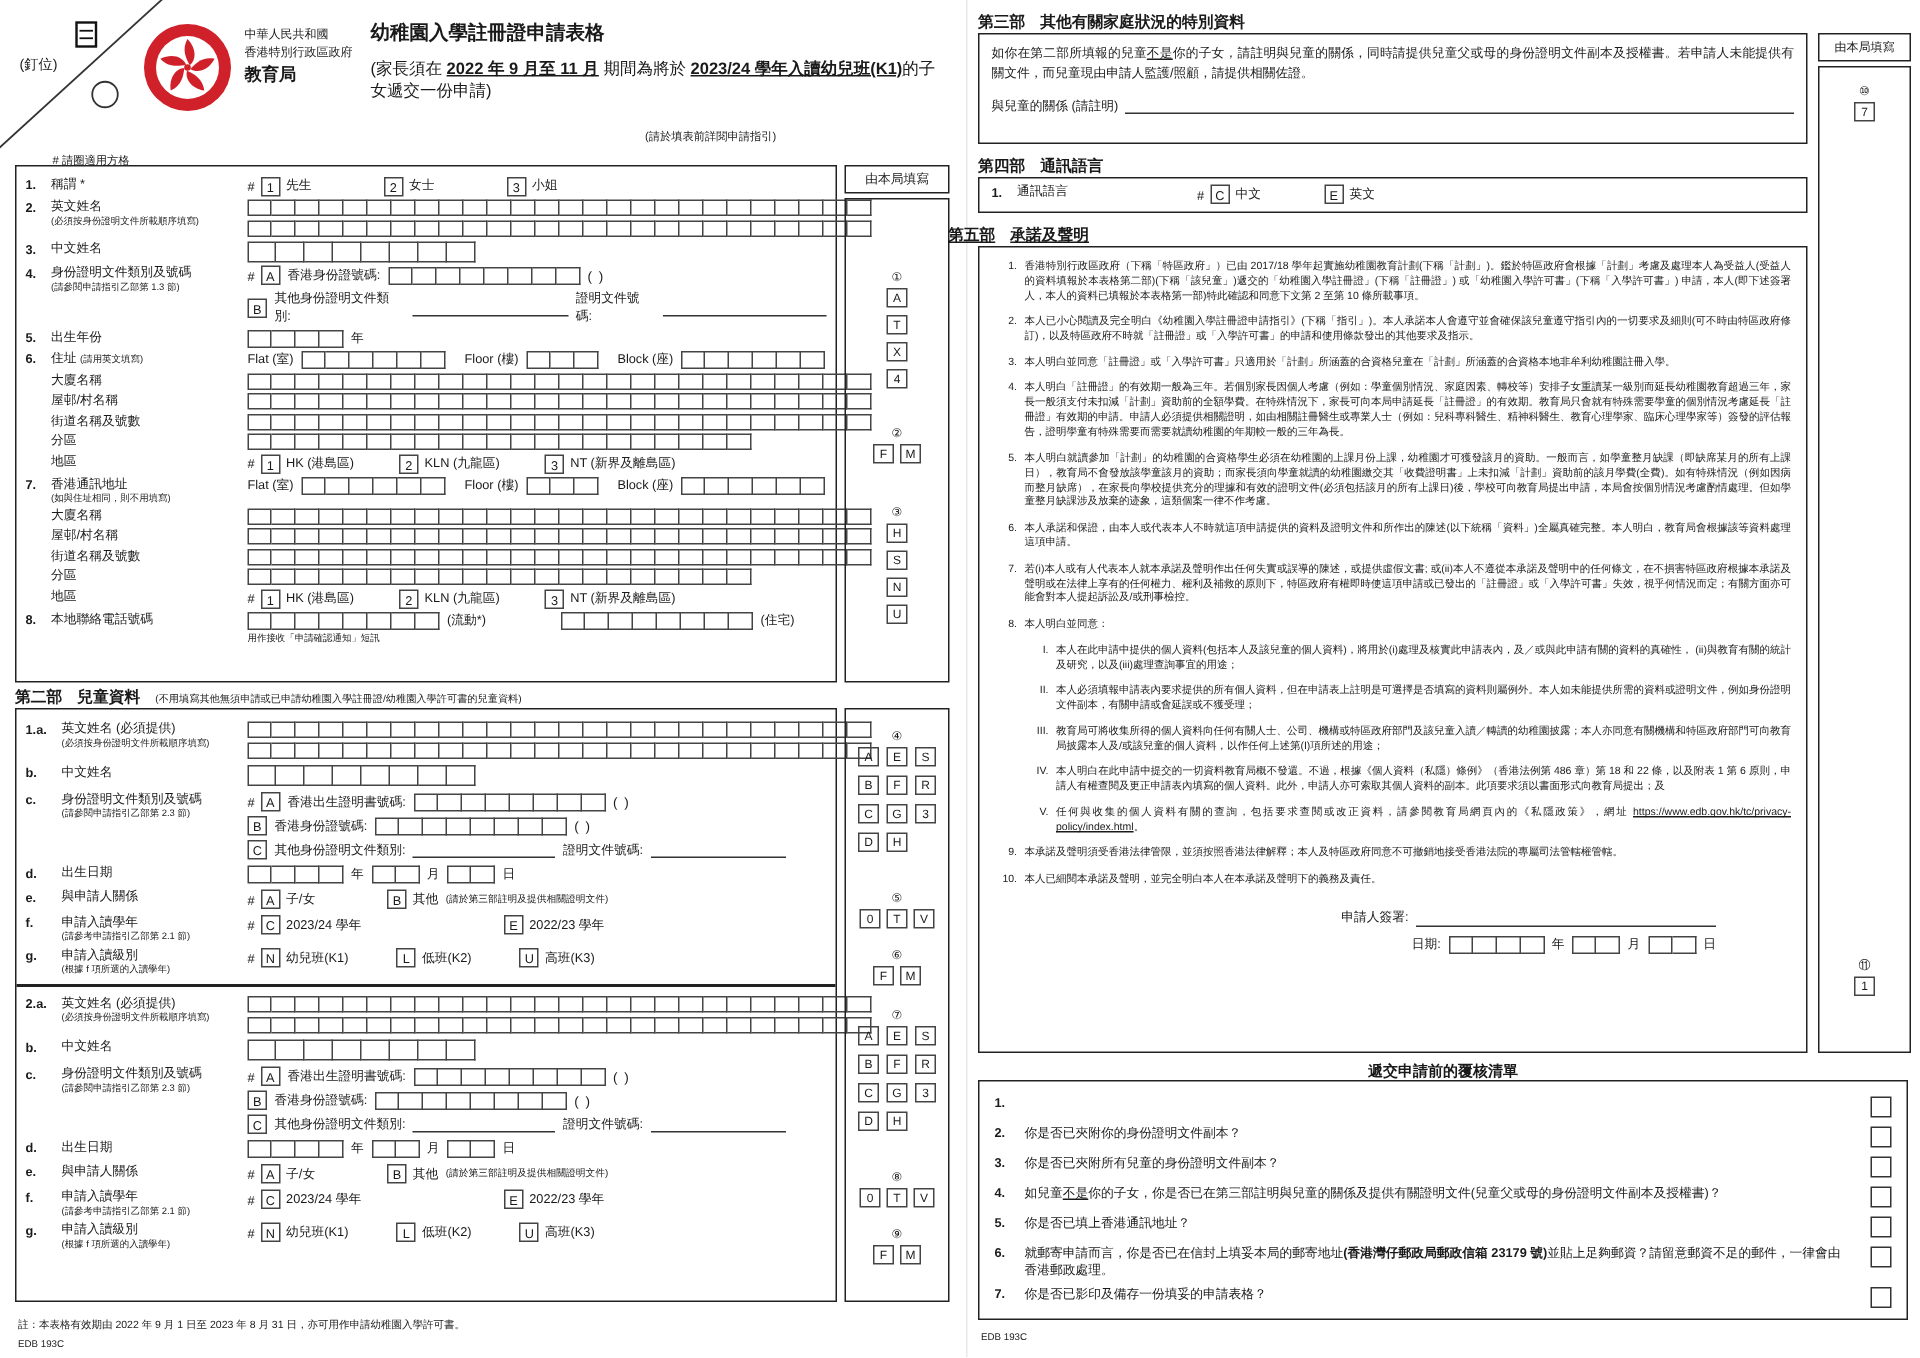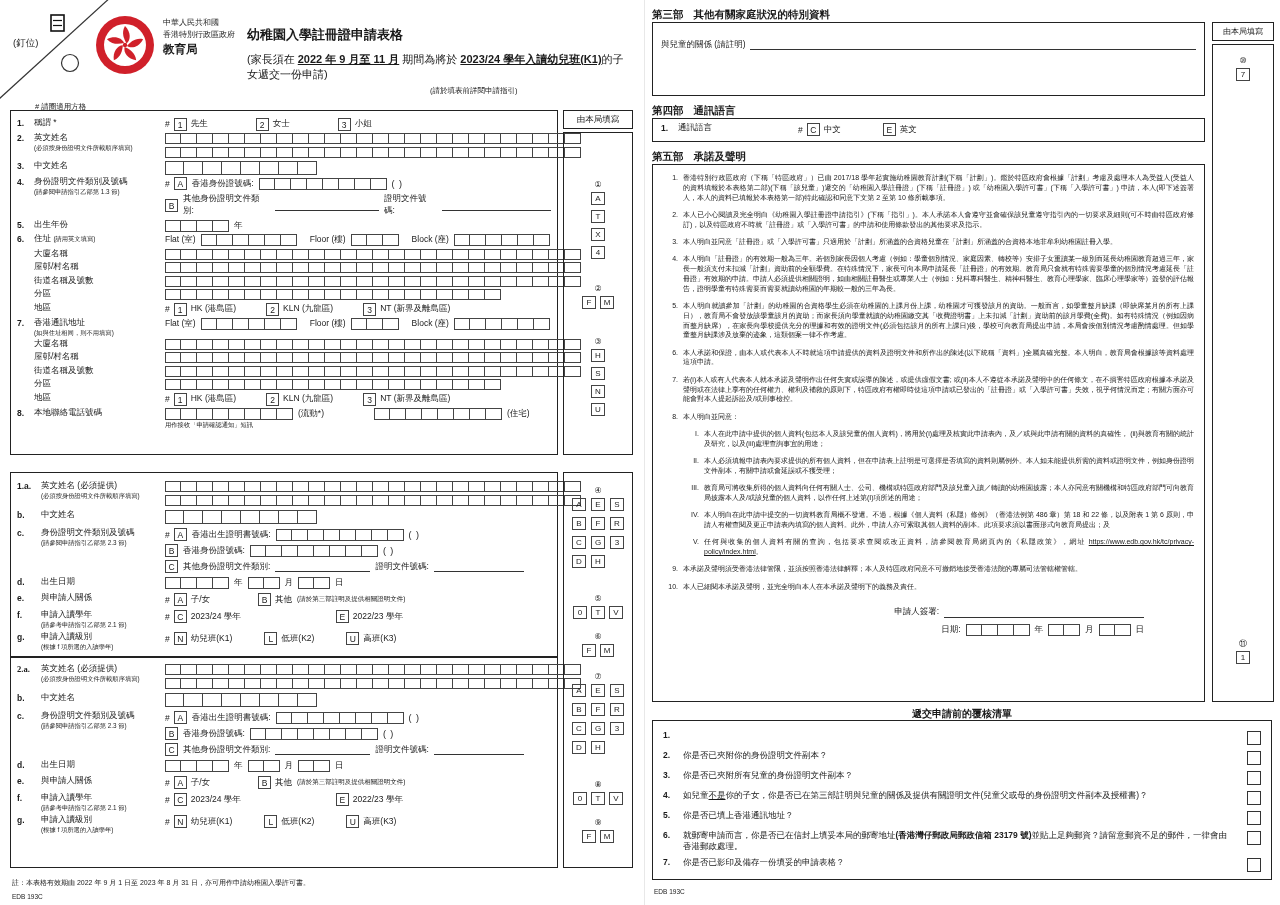--- a/index.html
+++ b/index.html
@@ -104,21 +104,21 @@
       <circle cx="0" cy="0" r="2.2"></circle>
     </g>
   </svg>
 
   <div class="abs" style="left:163px;top:17px;">
     <div class="govline">中華人民共和國</div>
     <div class="govline">香港特別行政區政府</div>
     <div class="govdept">教育局</div>
   </div>
 
-  <div class="abs" style="left:247px;top:26px;width:380px;">
+  <div class="abs" style="left:247px;top:13px;width:380px;">
     <div class="ftitle">幼稚園入學註冊證申請表格</div>
     <div class="fsub">
       <span>(家長須在 </span><span class="b u">2022 年 9 月至 11 月</span><span> 期間為將於 </span><span class="b u">2023/24 學年入讀幼兒班(K1)</span><span>的子女遞交一份申請)</span>
     </div>
   </div>
 
   <div class="abs tiny" style="left:35px;top:102px;"># 請圈適用方格</div>
   <div class="abs tiny" style="left:430px;top:86px;width:128px;text-align:left;">(請於填表前詳閱申請指引)</div>
 
   <div class="abs ph" style="left:10px;top:112px;width:548px;flex-direction:column;">
@@ -696,20 +696,25 @@
       <span class="cnum">③</span>
       <span class="cells-col">
           <span class="mb">H</span>
           <span class="mb">S</span>
           <span class="mb">N</span>
           <span class="mb">U</span>
         </span>
     </div>
   </div>
 
+  <div class="abs ph" style="left:10px;top:458px;width:548px;">
+    <span class="no">第二部</span>
+    <span class="t">兒童資料</span>
+    <span class="nt">(不用填寫其他無須申請或已申請幼稚園入學註冊證/幼稚園入學許可書的兒童資料)</span>
+  </div>
 
   <div class="abs sect-box" style="left:10px;top:472px;width:548px;height:396px;">
 
     <div>
       <div class="row p2row">
         <span class="rn" style="width:24px;">1.a.</span>
         <span class="rl" style="width:124px;"><span>英文姓名 (必須提供)</span><span class="sub">(必須按身份證明文件所載順序填寫)</span></span>
         <span class="stack">
             <span class="bx">
               <i></i>
@@ -907,21 +912,21 @@
               </span>
             </span>
         </span>
       </div>
     </div>
 
     <div style="border-top:2px solid #222;margin:6px -6px 6px -6px;"></div>
 
     <div>
       <div class="row p2row">
-        <span class="rn" style="width:24px;font-family:Liberation Serif, serif;">2.a.</span>
+        <span class="rn" style="width:24px;">2.a.</span>
         <span class="rl" style="width:124px;"><span>英文姓名 (必須提供)</span><span class="sub">(必須按身份證明文件所載順序填寫)</span></span>
         <span class="stack">
             <span class="bx">
               <i></i>
               <i></i>
               <i></i>
               <i></i>
               <i></i>
               <i></i>
               <i></i>
@@ -1183,20 +1188,23 @@
   </div>
 
   <div class="abs foot" style="left:12px;top:878px;">註：本表格有效期由 2022 年 9 月 1 日至 2023 年 8 月 31 日，亦可用作申請幼稚園入學許可書。</div>
   <div class="abs code" style="left:12px;top:893px;">EDB 193C</div>
 
   <div class="abs ph" style="left:652px;top:8px;">
     <span class="no">第三部</span>
     <span class="t">其他有關家庭狀況的特別資料</span>
   </div>
   <div class="abs sect-box" style="left:652px;top:22px;width:553px;height:74px;padding:6px 8px;">
+    <div style="font-size:8.5px;line-height:1.5;text-align:justify;">
+      <span>如你在第二部所填報的兒童</span><span class="u">不是</span><span>你的子女，請註明與兒童的關係，同時請提供兒童父或母的身份證明文件副本及授權書。若申請人未能提供有關文件，而兒童現由申請人監護/照顧，請提供相關佐證。</span>
+    </div>
     <div style="display:flex;align-items:flex-start;margin-top:10px;font-size:8.5px;">
       <span>與兒童的關係 (請註明)</span>
       <span class="blank" style="flex:1;margin-left:4px;"></span>
     </div>
   </div>
 
   <div class="abs mcol-head" style="left:1212px;top:22px;width:62px;height:19px;font-size:8px;">由本局填寫</div>
   <div class="abs mcol-box" style="left:1212px;top:44px;width:62px;height:658px;">
     <div class="mgroup" style="top:12px;">
       <span class="cnum">⑩</span>
@@ -1225,21 +1233,21 @@
             </span>
             <span class="opt">
               <span class="optbox">E</span>
               <span>英文</span>
             </span>
           </span>
       </span>
     </div>
   </div>
 
-  <div class="abs ph" style="left:652px;top:150px;">
+  <div class="abs ph" style="left:632px;top:150px;text-decoration:underline;">
     <span class="no">第五部</span>
     <span class="t">承諾及聲明</span>
   </div>
   <div class="abs sect-box" style="left:652px;top:164px;width:553px;height:538px;padding:8px 10px;">
     <div>
       <div class="d-item">
           <span class="d-n">1.</span>
           <span class="d-t">香港特別行政區政府（下稱「特區政府」）已由 2017/18 學年起實施幼稚園教育計劃(下稱「計劃」)。鑑於特區政府會根據「計劃」考慮及處理本人為受益人(受益人的資料填報於本表格第二部)(下稱「該兒童」)遞交的「幼稚園入學註冊證」(下稱「註冊證」) 或「幼稚園入學許可書」(下稱「入學許可書」) 申請，本人(即下述簽署人，本人的資料已填報於本表格第一部)特此確認和同意下文第 2 至第 10 條所載事項。</span>
         </div>
 

